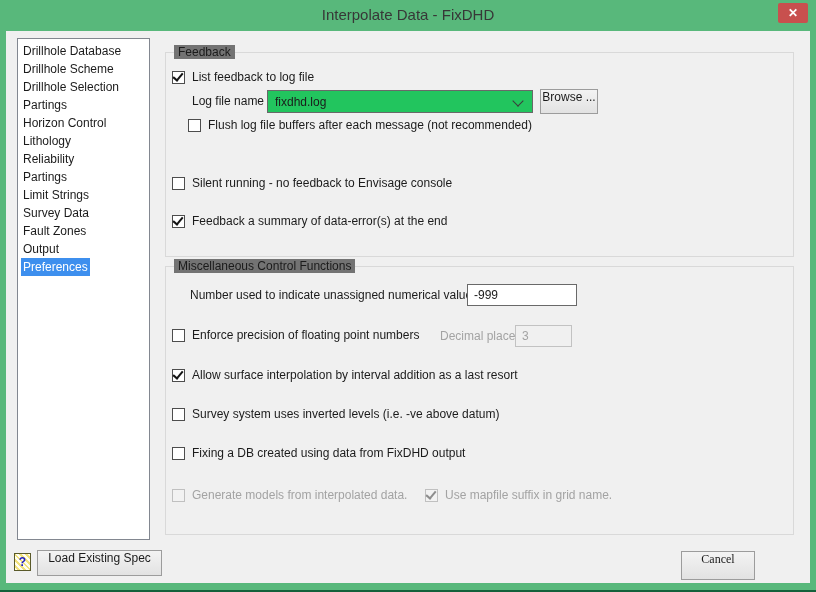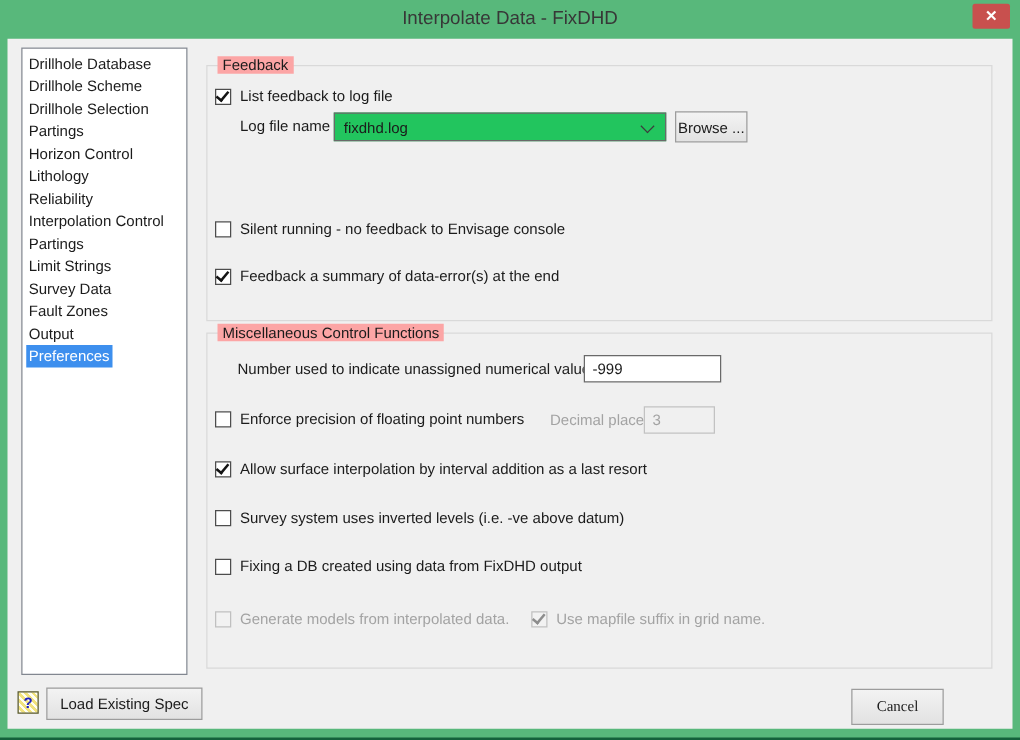--- a/index.html
+++ b/index.html
@@ -23,21 +23,21 @@
   .listbox {
     position:absolute; left:11px; top:7px; width:133px; height:502px;
     background:#fff; border:1px solid #828790; box-sizing:border-box;
     padding-top:3px; overflow:hidden;
   }
   .list-item { height:18px; line-height:18px; font-size:12px; color:#1b1b1b; padding-left:3px; white-space:nowrap; cursor:default; }
   .list-item .txt { display:inline-block; padding:0 2px; }
   .list-item.selected .txt { background:#3d8fee; color:#fff; }
 
   .groupbox { position:absolute; border:1px solid #d9d9d9; }
-  .groupbox .legend { position:absolute; top:-8px; left:8px; background:#fca5a5; padding:0 4px; font-size:12px; color:#1b1b1b; white-space:nowrap; }
+  .groupbox .legend { position:absolute; top:-8px; left:8px; background:#737373; padding:0 4px; font-size:12px; color:#1b1b1b; white-space:nowrap; }
   .group-feedback { left:159px; top:21px; width:627px; height:203px; }
   .group-misc { left:159px; top:235px; width:627px; height:267px; }
 
   .cb { position:absolute; display:flex; align-items:center; font-size:12px; color:#1b1b1b; cursor:default; white-space:nowrap; }
   .cb .box {
     width:13px; height:13px; min-width:13px; box-sizing:border-box;
     background:#fff; border:1px solid #4d4d4d; margin-right:7px; position:relative;
   }
   .cb .box.checked::after {
     content:""; position:absolute; left:2px; top:-1px; width:4px; height:8px;
@@ -56,21 +56,21 @@
     display:flex; align-items:center; padding:0 24px 0 7px; font-size:12px; color:#1b1b1b; cursor:default;
   }
   .combo .chev {
     position:absolute; right:10px; top:6px; width:7px; height:7px;
     border-right:1px solid #3c3c3c; border-bottom:1px solid #3c3c3c; transform:rotate(45deg);
   }
 
   .btn {
     position:absolute; box-sizing:border-box;
     background:linear-gradient(#f3f3f3,#e2e2e2); border:1px solid #9c9c9c;
-    font-size:12px; color:#1b1b1b; display:flex; align-items:center; justify-content:center;
+    font-size:12px; color:#1b1b1b; display:flex; justify-content:center;
     cursor:pointer; white-space:nowrap; font-family:inherit;
   }
   .browse-btn { left:534px; top:58px; width:58px; height:25px; }
   .load-btn   { left:31px;  top:519px; width:125px; height:26px; }
   .ok-btn     { left:617px; top:520px; width:77px;  height:26px;margin-top:48px; }
   .cancel-btn { left:675px; top:520px; width:74px;  height:29px;font-family:Liberation Serif, serif; }
 
   .textbox {
     position:absolute; box-sizing:border-box; border:1px solid #696969; background:#fff;
     font-size:12px; padding:8px 6px; font-family:inherit; color:#1b1b1b; outline:none;
@@ -99,21 +99,20 @@
   <div class="dialog">
 
     <div class="listbox">
       <div class="list-item"><span class="txt">Drillhole Database</span></div>
       <div class="list-item"><span class="txt">Drillhole Scheme</span></div>
       <div class="list-item"><span class="txt">Drillhole Selection</span></div>
       <div class="list-item"><span class="txt">Partings</span></div>
       <div class="list-item"><span class="txt">Horizon Control</span></div>
       <div class="list-item"><span class="txt">Lithology</span></div>
       <div class="list-item"><span class="txt">Reliability</span></div>
-      <div class="list-item"><span class="txt">Interpolation Control</span></div>
       <div class="list-item"><span class="txt">Partings</span></div>
       <div class="list-item"><span class="txt">Limit Strings</span></div>
       <div class="list-item"><span class="txt">Survey Data</span></div>
       <div class="list-item"><span class="txt">Fault Zones</span></div>
       <div class="list-item"><span class="txt">Output</span></div>
       <div class="list-item selected"><span class="txt">Preferences</span></div>
     </div>
 
     <div class="groupbox group-feedback">
       <span class="legend">Feedback</span>
@@ -126,20 +125,24 @@
 
     <div class="field-label" style="left:186px;top:59px;height:23px;line-height:23px">Log file name</div>
     <div class="combo">
       <span>fixdhd.log</span>
       <span class="chev"></span>
     </div>
     <div class="btn browse-btn">
       <span>Browse ...</span>
     </div>
 
+    <label class="cb" style="left:182px;top:87px">
+      <span class="box"></span>
+      <span>Flush log file buffers after each message (not recommended)</span>
+    </label>
 
 
     <label class="cb" style="left:166px;top:145px">
       <span class="box"></span>
       <span>Silent running - no feedback to Envisage console</span>
     </label>
 
     <label class="cb" style="left:166px;top:183px">
       <span class="box checked"></span>
       <span>Feedback a summary of data-error(s) at the end</span>

